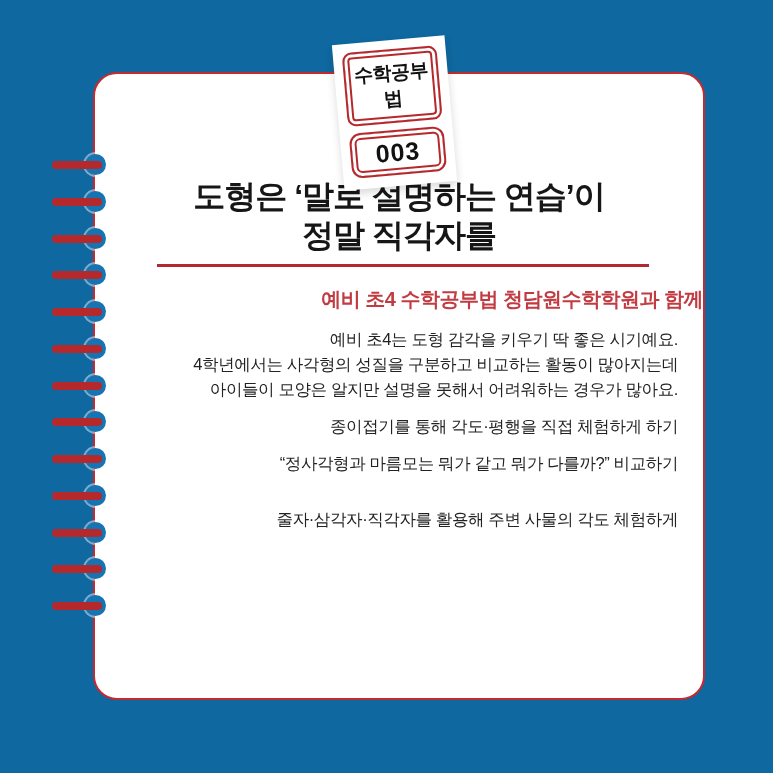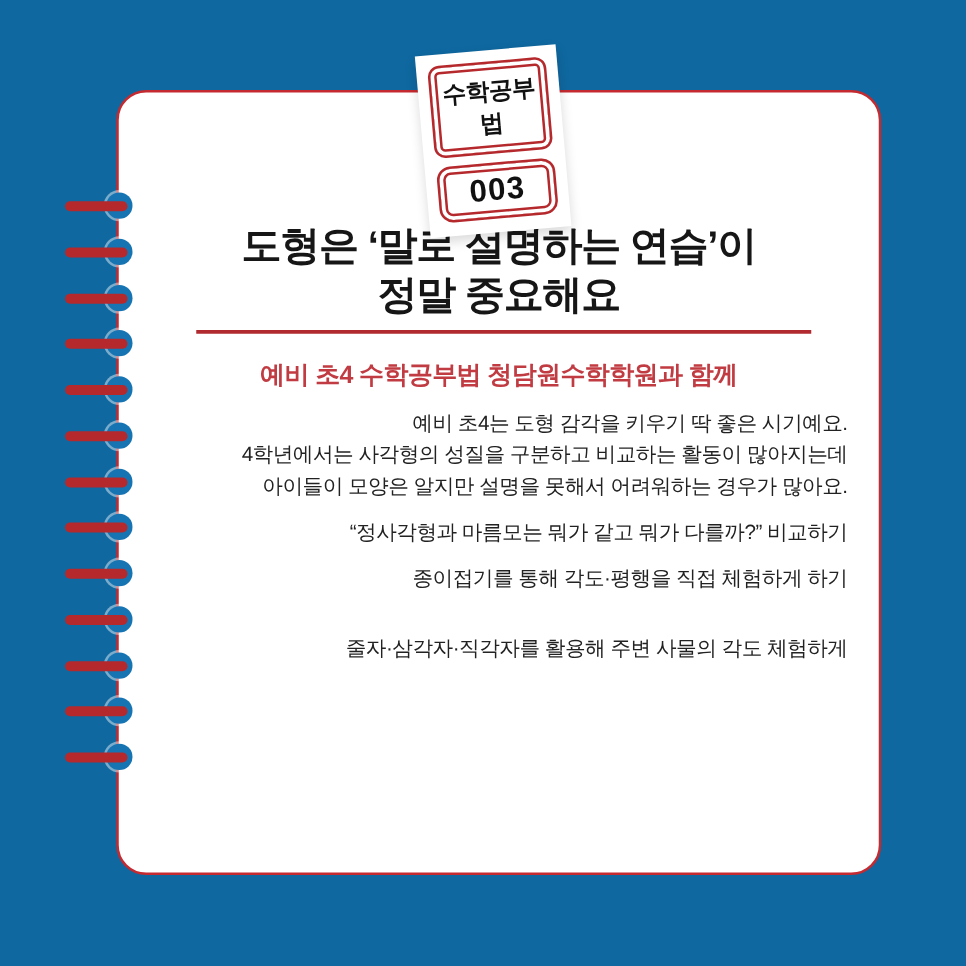--- a/index.html
+++ b/index.html
@@ -42,46 +42,46 @@
   .badge-category{font-size:19px;letter-spacing:-0.5px;padding:9px 2px;border-radius:9px;}
   .badge-number{font-size:25px;letter-spacing:1px;padding:6px 2px;margin-top:7px;border-radius:11px;}
   
   .title{
     position:absolute;left:0;right:0;top:103px;text-align:center;
     font-size:32px;line-height:39px;font-weight:bold;letter-spacing:-1px;
     color:var(--ink);white-space:pre-line;
   }
   .divider{position:absolute;left:62px;top:190px;width:492px;height:3px;background:var(--divider);}
   .subtitle{
-    position:absolute;left:0;right:0;top:212px;text-align:center;
+    position:absolute;left:0;right:0;top:212px;text-align:right;
     font-size:20px;font-weight:bold;letter-spacing:-0.5px;color:var(--subtitle);
   }
   .body{
     position:absolute;left:50px;right:25px;top:253px;
     font-size:16.5px;line-height:25px;letter-spacing:-0.4px;color:var(--body-ink);text-align:right;
   }
   .para{white-space:pre-line;margin:0 0 12px;}
   .para:last-child{margin-top:31px;}
 </style>
 </head>
 <body>
 
 <div class="page">
 
   <div class="card">
     <h1 class="title">도형은 ‘말로 설명하는 연습’이
-정말 중요해요</h1>
+정말 직각자를</h1>
     <div class="divider"></div>
     <div class="subtitle">예비 초4 수학공부법 청담원수학학원과 함께</div>
     <div class="body">
         <p class="para">예비 초4는 도형 감각을 키우기 딱 좋은 시기예요.
 4학년에서는 사각형의 성질을 구분하고 비교하는 활동이 많아지는데
 아이들이 모양은 알지만 설명을 못해서 어려워하는 경우가 많아요.</p>
+        <p class="para">종이접기를 통해 각도·평행을 직접 체험하게 하기</p>
         <p class="para">“정사각형과 마름모는 뭐가 같고 뭐가 다를까?” 비교하기</p>
-        <p class="para">종이접기를 통해 각도·평행을 직접 체험하게 하기</p>
         <p class="para">줄자·삼각자·직각자를 활용해 주변 사물의 각도 체험하게</p>
       </div>
   </div>
 
   <div class="binding">
       <div class="ring" style="top: 154px;">
         <span class="ring-hole"></span>
         <span class="ring-bar"></span>
       </div>
       <div class="ring" style="top: 191px;">

